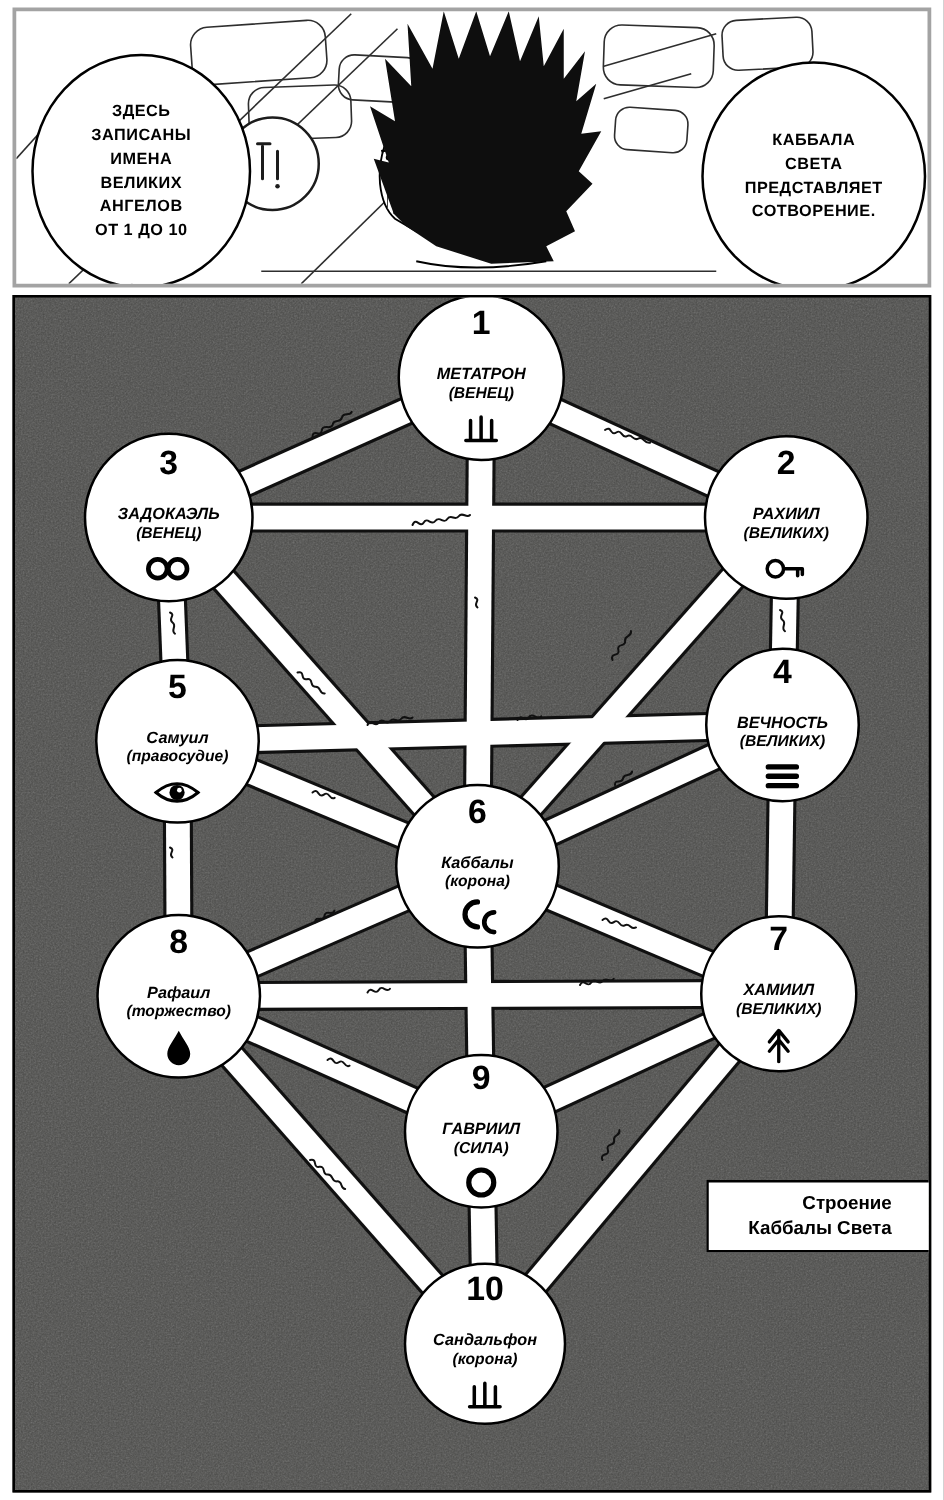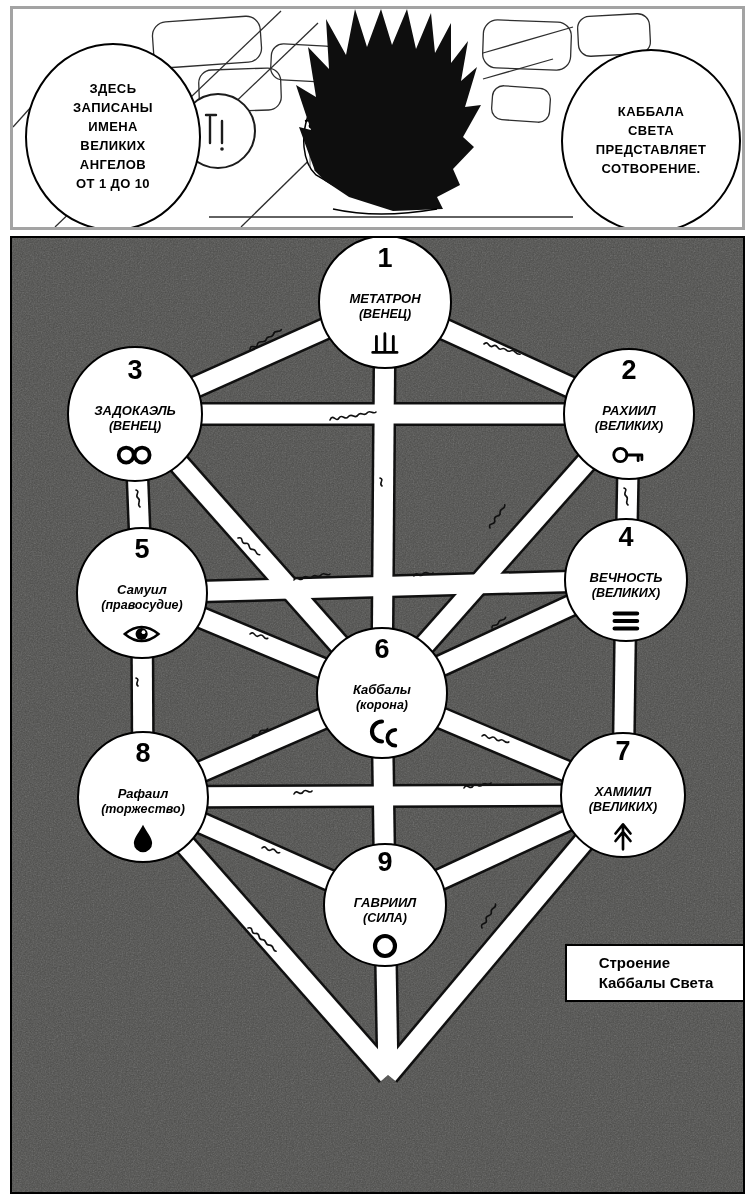--- a/index.html
+++ b/index.html
@@ -43,21 +43,21 @@
   }
   .node .num{font-size:27px;font-weight:bold;line-height:1;}
   .node .nm{font-size:13px;font-weight:bold;font-style:italic;margin-top:20px;line-height:1.15;}
   .node .ep{font-size:12.5px;font-weight:bold;font-style:italic;margin-top:0;line-height:1.15;}
   .node .sym{margin-top:5px;height:32px;display:flex;align-items:center;justify-content:center;}
   .node .sym svg{height:30px;display:block;}
 
   .caption-box{
     position:absolute;left:553px;top:706px;width:182px;height:58px;
     background:#fff;border:2px solid #000;box-sizing:border-box;z-index:4;
-    display:flex;align-items:center;justify-content:center;text-align:left;
+    display:flex;align-items:center;justify-content:center;text-align:right;
   }
   .caption-box span{white-space:pre-line;font-weight:bold;font-size:15px;line-height:1.35;}
 </style>
 </head>
 <body>
 
 <div class="page">
 
   <div class="panel panel-top">
 
@@ -293,19 +293,29 @@
       <div class="num">9</div>
       <div class="nm">ГАВРИИЛ</div>
       <div class="ep">(СИЛА)</div>
       <div class="sym">
         <svg viewBox="0 0 36 36">
             <circle cx="18" cy="18" r="12" stroke="#000" stroke-width="5" fill="none"></circle>
           </svg>
       </div>
     </div>
 
+    <div class="node" id="node10" style="left: 311px; top: 772px; width: 130px; height: 130px;">
+      <div class="num">10</div>
+      <div class="nm">Сандальфон</div>
+      <div class="ep">(корона)</div>
+      <div class="sym">
+        <svg viewBox="0 0 36 32">
+            <path d="M5 26 H31 M9 25 V9 M18 25 V6 M27 25 V9" stroke="#000" stroke-width="3" fill="none" stroke-linecap="round"></path>
+          </svg>
+      </div>
+    </div>
 
     <div class="caption-box">
       <span>Строение
 Каббалы Света</span>
     </div>
   </div>
 </div>
 
 </body></html>

